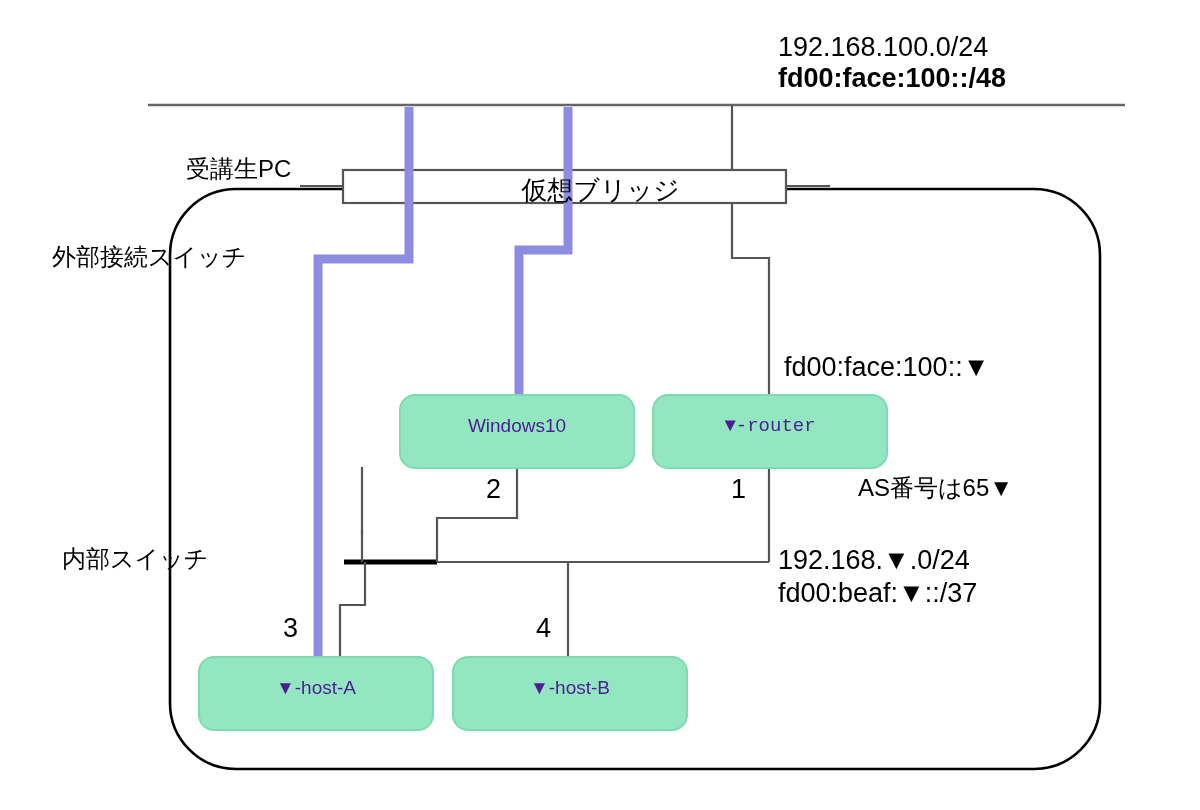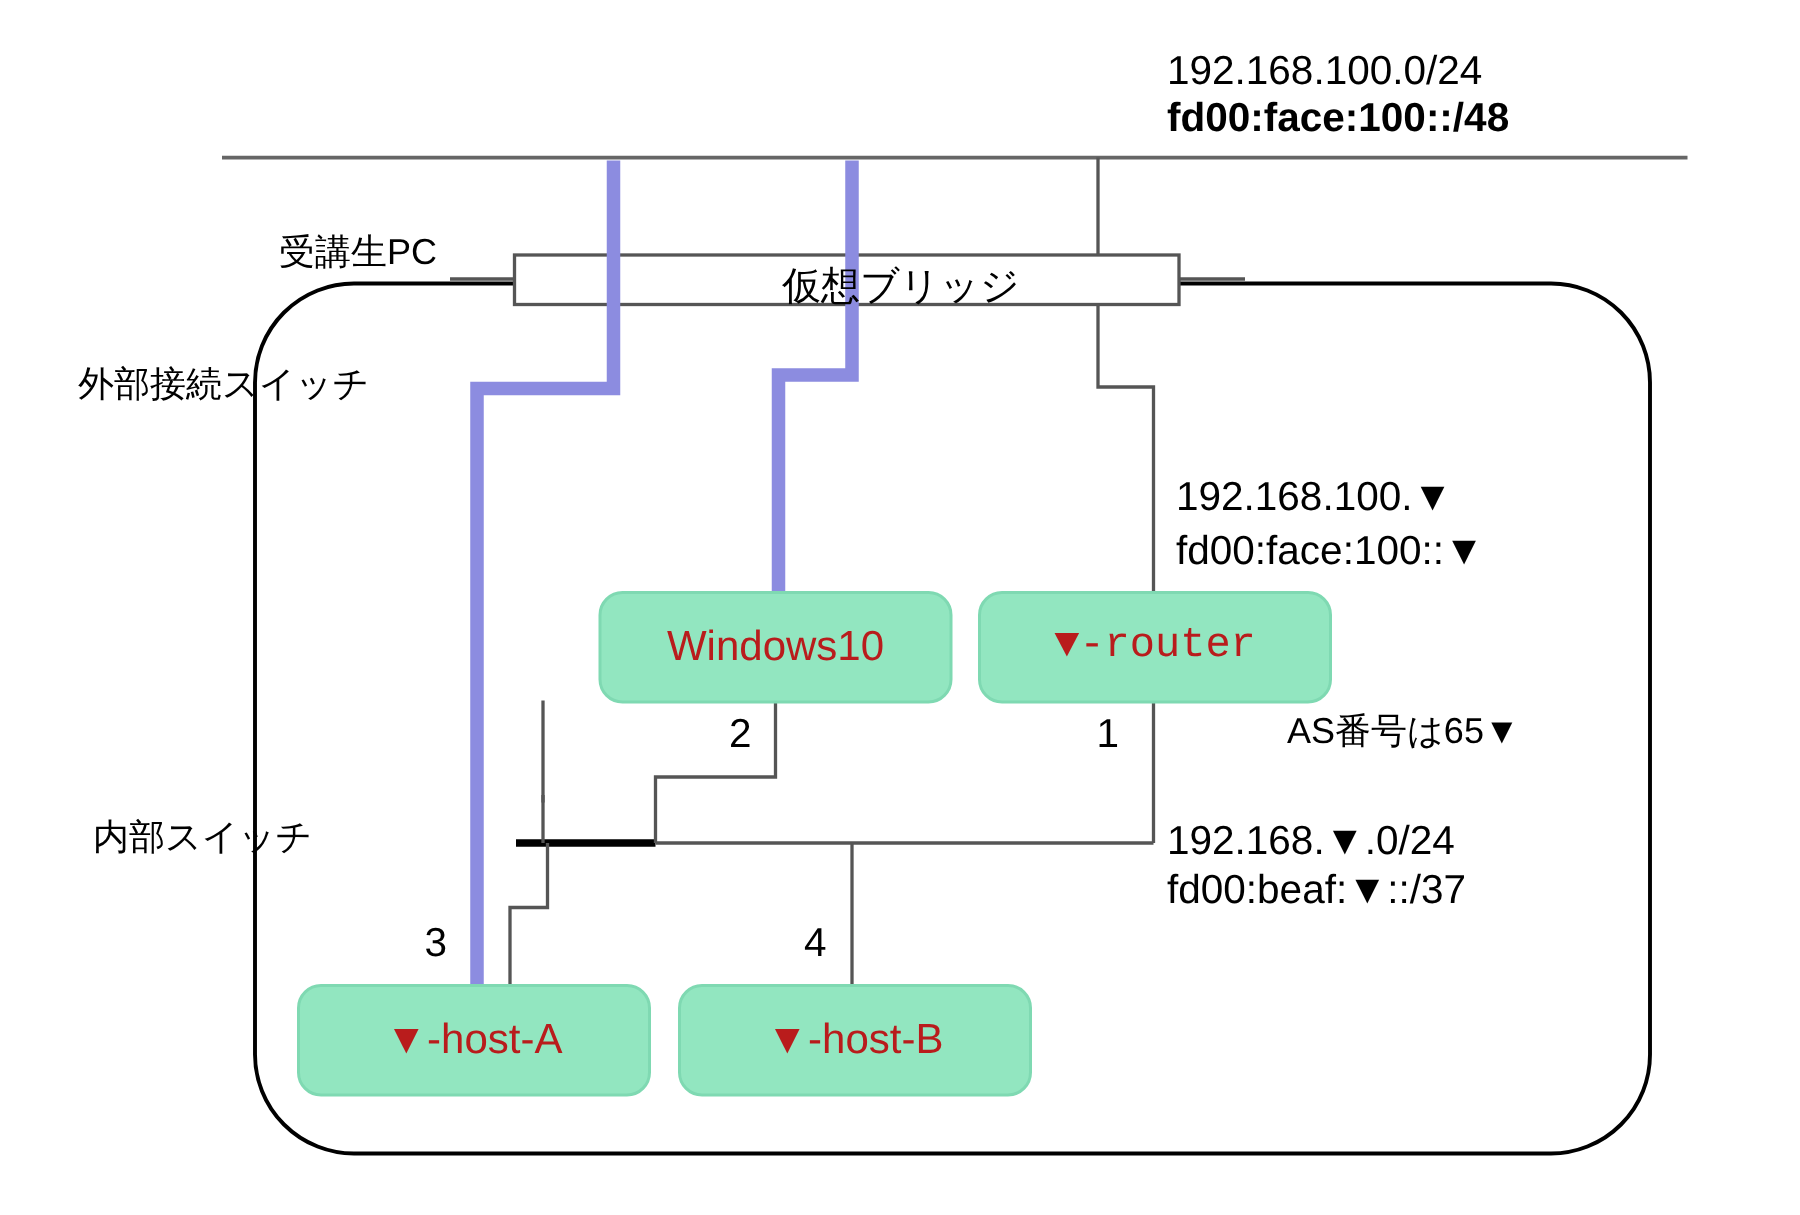--- a/index.html
+++ b/index.html
@@ -37,22 +37,22 @@
     font-size: 27px;
   }
   .lbl-jp {
     font-size: 24px;
   }
   .lbl-port {
     font-size: 27px;
   }
   .node-label {
     position: absolute;
-    color: #b91c1c;
-    font-size: 28px;
+    color: #4c1d95;
+    font-size: 19px;
     white-space: pre;
     text-align: center;
   }
   .bridge-label {
     position: absolute;
     color: #000000;
     font-size: 26px;
     white-space: pre;
     text-align: center;
   }
@@ -105,21 +105,20 @@
 
   <div class="lbl lbl-ip" style="left:778px; top:32px;">192.168.100.0/24</div>
   <div class="lbl lbl-ip" style="left:778px; top:63px;font-weight:bold;">fd00:face:100::/48</div>
 
   <div class="lbl lbl-jp" style="left:186px; top:155px;">受講生PC</div>
 
   <div class="lbl lbl-jp" style="left:52px; top:243px;text-align:right;">外部接続スイッチ</div>
 
   <div class="bridge-label" style="left:343px; top:173px; width:443px;margin-left:36px;">仮想ブリッジ</div>
 
-  <div class="lbl lbl-ip" style="left:784px; top:316px;">192.168.100.▼</div>
   <div class="lbl lbl-ip" style="left:784px; top:352px;">fd00:face:100::▼</div>
 
   <div class="node-label" style="left:400px; top:415px; width:234px;">Windows10</div>
   <div class="node-label" style="left:653px; top:415px; width:234px;font-family:Liberation Mono, monospace;">▼-router</div>
   <div class="node-label" style="left:453px; top:677px; width:234px;">▼-host-B</div>
   <div class="node-label" style="left:199px; top:677px; width:234px;">▼-host-A</div>
 
   <div class="lbl lbl-port" style="left:731px; top:474px;">1</div>
   <div class="lbl lbl-port" style="left:486px; top:474px;">2</div>
   <div class="lbl lbl-port" style="left:283px; top:613px;">3</div>

